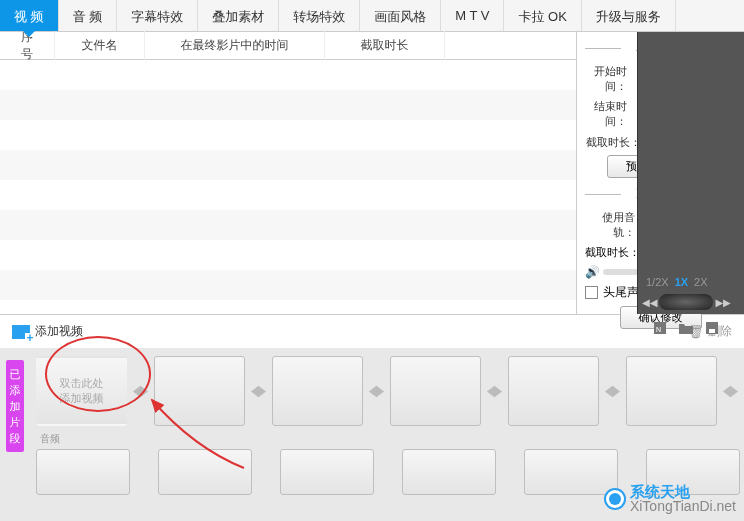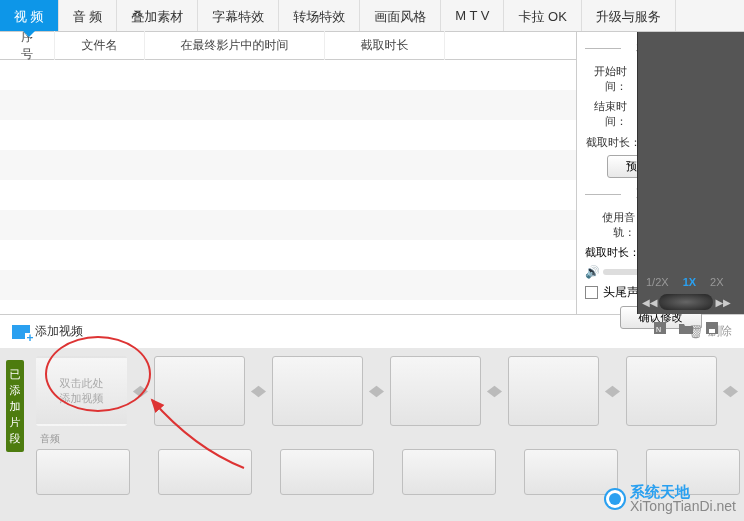--- a/index.html
+++ b/index.html
@@ -36,39 +36,39 @@
     .vol-label { font-size: 11px; margin-right: 4px; }
     .vol-hint { color: #e77; font-size: 10px; }
     .speaker-icon { width: 14px; color: #4488cc; }
     .vol-slider { flex: 1; height: 6px; background: #ddd; border-radius: 3px; margin: 0 4px; position: relative; }
     .vol-slider-thumb { position: absolute; right: 14px; top: -3px; width: 7px; height: 12px; background: #4488cc; border-radius: 2px; }
     .vol-pct { border: 1px solid #bbb; padding: 1px 3px; font-size: 10px; }
     .checkbox-row { display: flex; align-items: center; margin: 5px 0; }
     .checkbox { width: 13px; height: 13px; border: 1px solid #888; margin-right: 5px; }
     
     .far-right { position: absolute; right: 0; top: 32px; width: 107px; height: 282px; background: #555; border-left: 1px solid #333; }
-    .zoom-row { position: absolute; bottom: 26px; left: 8px; display: flex; gap: 14px; font-size: 11px; }
+    .zoom-row { position: absolute; bottom: 26px; left: 8px; display: flex; gap: 6px; font-size: 11px; }
     .zoom-btn { color: #999; cursor: pointer; }
     .zoom-btn.active { color: #2aa0f0; font-weight: bold; }
     .play-ctrl { position: absolute; bottom: 4px; left: 4px; display: flex; align-items: center; gap: 2px; }
     .play-small { color: #ccc; font-size: 10px; cursor: pointer; }
     .wheel { width: 54px; height: 16px; background: radial-gradient(ellipse, #666, #222); border-radius: 8px; }
     .tool-icons { position: absolute; bottom: -22px; left: 14px; display: flex; gap: 10px; }
     .ticon { width: 16px; height: 16px; cursor: pointer; }
     
     .toolbar { display: flex; align-items: center; padding: 5px 12px; background: #fff; border-top: 1px solid #ccc; height: 34px; }
     .add-btn { display: flex; align-items: center; gap: 5px; color: #333; cursor: pointer; }
     .add-icon-box { width: 18px; height: 14px; background: #2aa0f0; position: relative; }
     .add-icon-box::after { content: '+'; position: absolute; right: -5px; bottom: -4px; color: #2aa0f0; font-size: 12px; font-weight: bold; background: #fff; width: 10px; height: 10px; line-height: 10px; text-align: center; }
     .spacer { flex: 1; }
     .del-btn { display: flex; align-items: center; gap: 4px; color: #999; cursor: pointer; }
     .trash-icon { font-size: 13px; }
     
     .timeline { background: #e8e8e8; padding: 8px 0 8px 0; height: 173px; position: relative; }
-    .side-label { position: absolute; left: 6px; top: 12px; width: 18px; background: #4d7c0f; color: #fff; font-size: 11px; padding: 6px 3px; text-align: center; line-height: 16px; border-radius: 2px; }
+    .side-label { position: absolute; left: 6px; top: 12px; width: 18px; background: #d946ef; color: #fff; font-size: 11px; padding: 6px 3px; text-align: center; line-height: 16px; border-radius: 2px; }
     .clip-row { display: flex; margin-left: 36px; margin-bottom: 6px; align-items: center; }
     .clip-row.small .clip { height: 46px; }
     .clip { width: 96px; height: 70px; background: linear-gradient(#f6f6f6, #e4e4e4); border: 1px solid #bfbfbf; border-radius: 3px; margin-right: 4px; position: relative; display: flex; align-items: center; justify-content: center; flex-direction: column; color: #aaa; font-size: 11px; }
     .clip.first { border: 2px solid rgba(200,40,40,0.0); }
     .arrow-diamond { width: 20px; height: 20px; display: flex; align-items: center; justify-content: center; margin-right: 4px; }
     .arrow-diamond svg { fill: #bbb; }
     .audio-label { font-size: 10px; color: #999; margin: 2px 0 3px 40px; }
     
     .red-circle { position: absolute; left: 45px; top: 336px; width: 106px; height: 76px; border: 2px solid #d33; border-radius: 50%; pointer-events: none; z-index: 50; }
     .red-arrow { position: absolute; left: 134px; top: 388px; z-index: 50; pointer-events: none; }
@@ -80,22 +80,22 @@
     .wm-text { display: flex; flex-direction: column; line-height: 1; }
     .wm-cn { color: #2aa0f0; font-weight: bold; font-size: 15px; }
     .wm-en { color: #888; font-size: 14px; }
   </style>
 </head>
 <body>
 
 <div class="tabs">
   <div class="tab active">视 频</div>
   <div class="tab">音 频</div>
+  <div class="tab">字幕特效</div>
   <div class="tab">叠加素材</div>
-  <div class="tab">字幕特效</div>
   <div class="tab">转场特效</div>
   <div class="tab">画面风格</div>
   <div class="tab">M T V</div>
   <div class="tab">卡拉 OK</div>
   <div class="tab">升级与服务</div>
 </div>
 
 <div class="main-area">
   <div class="left-panel">
     <div class="columns">

